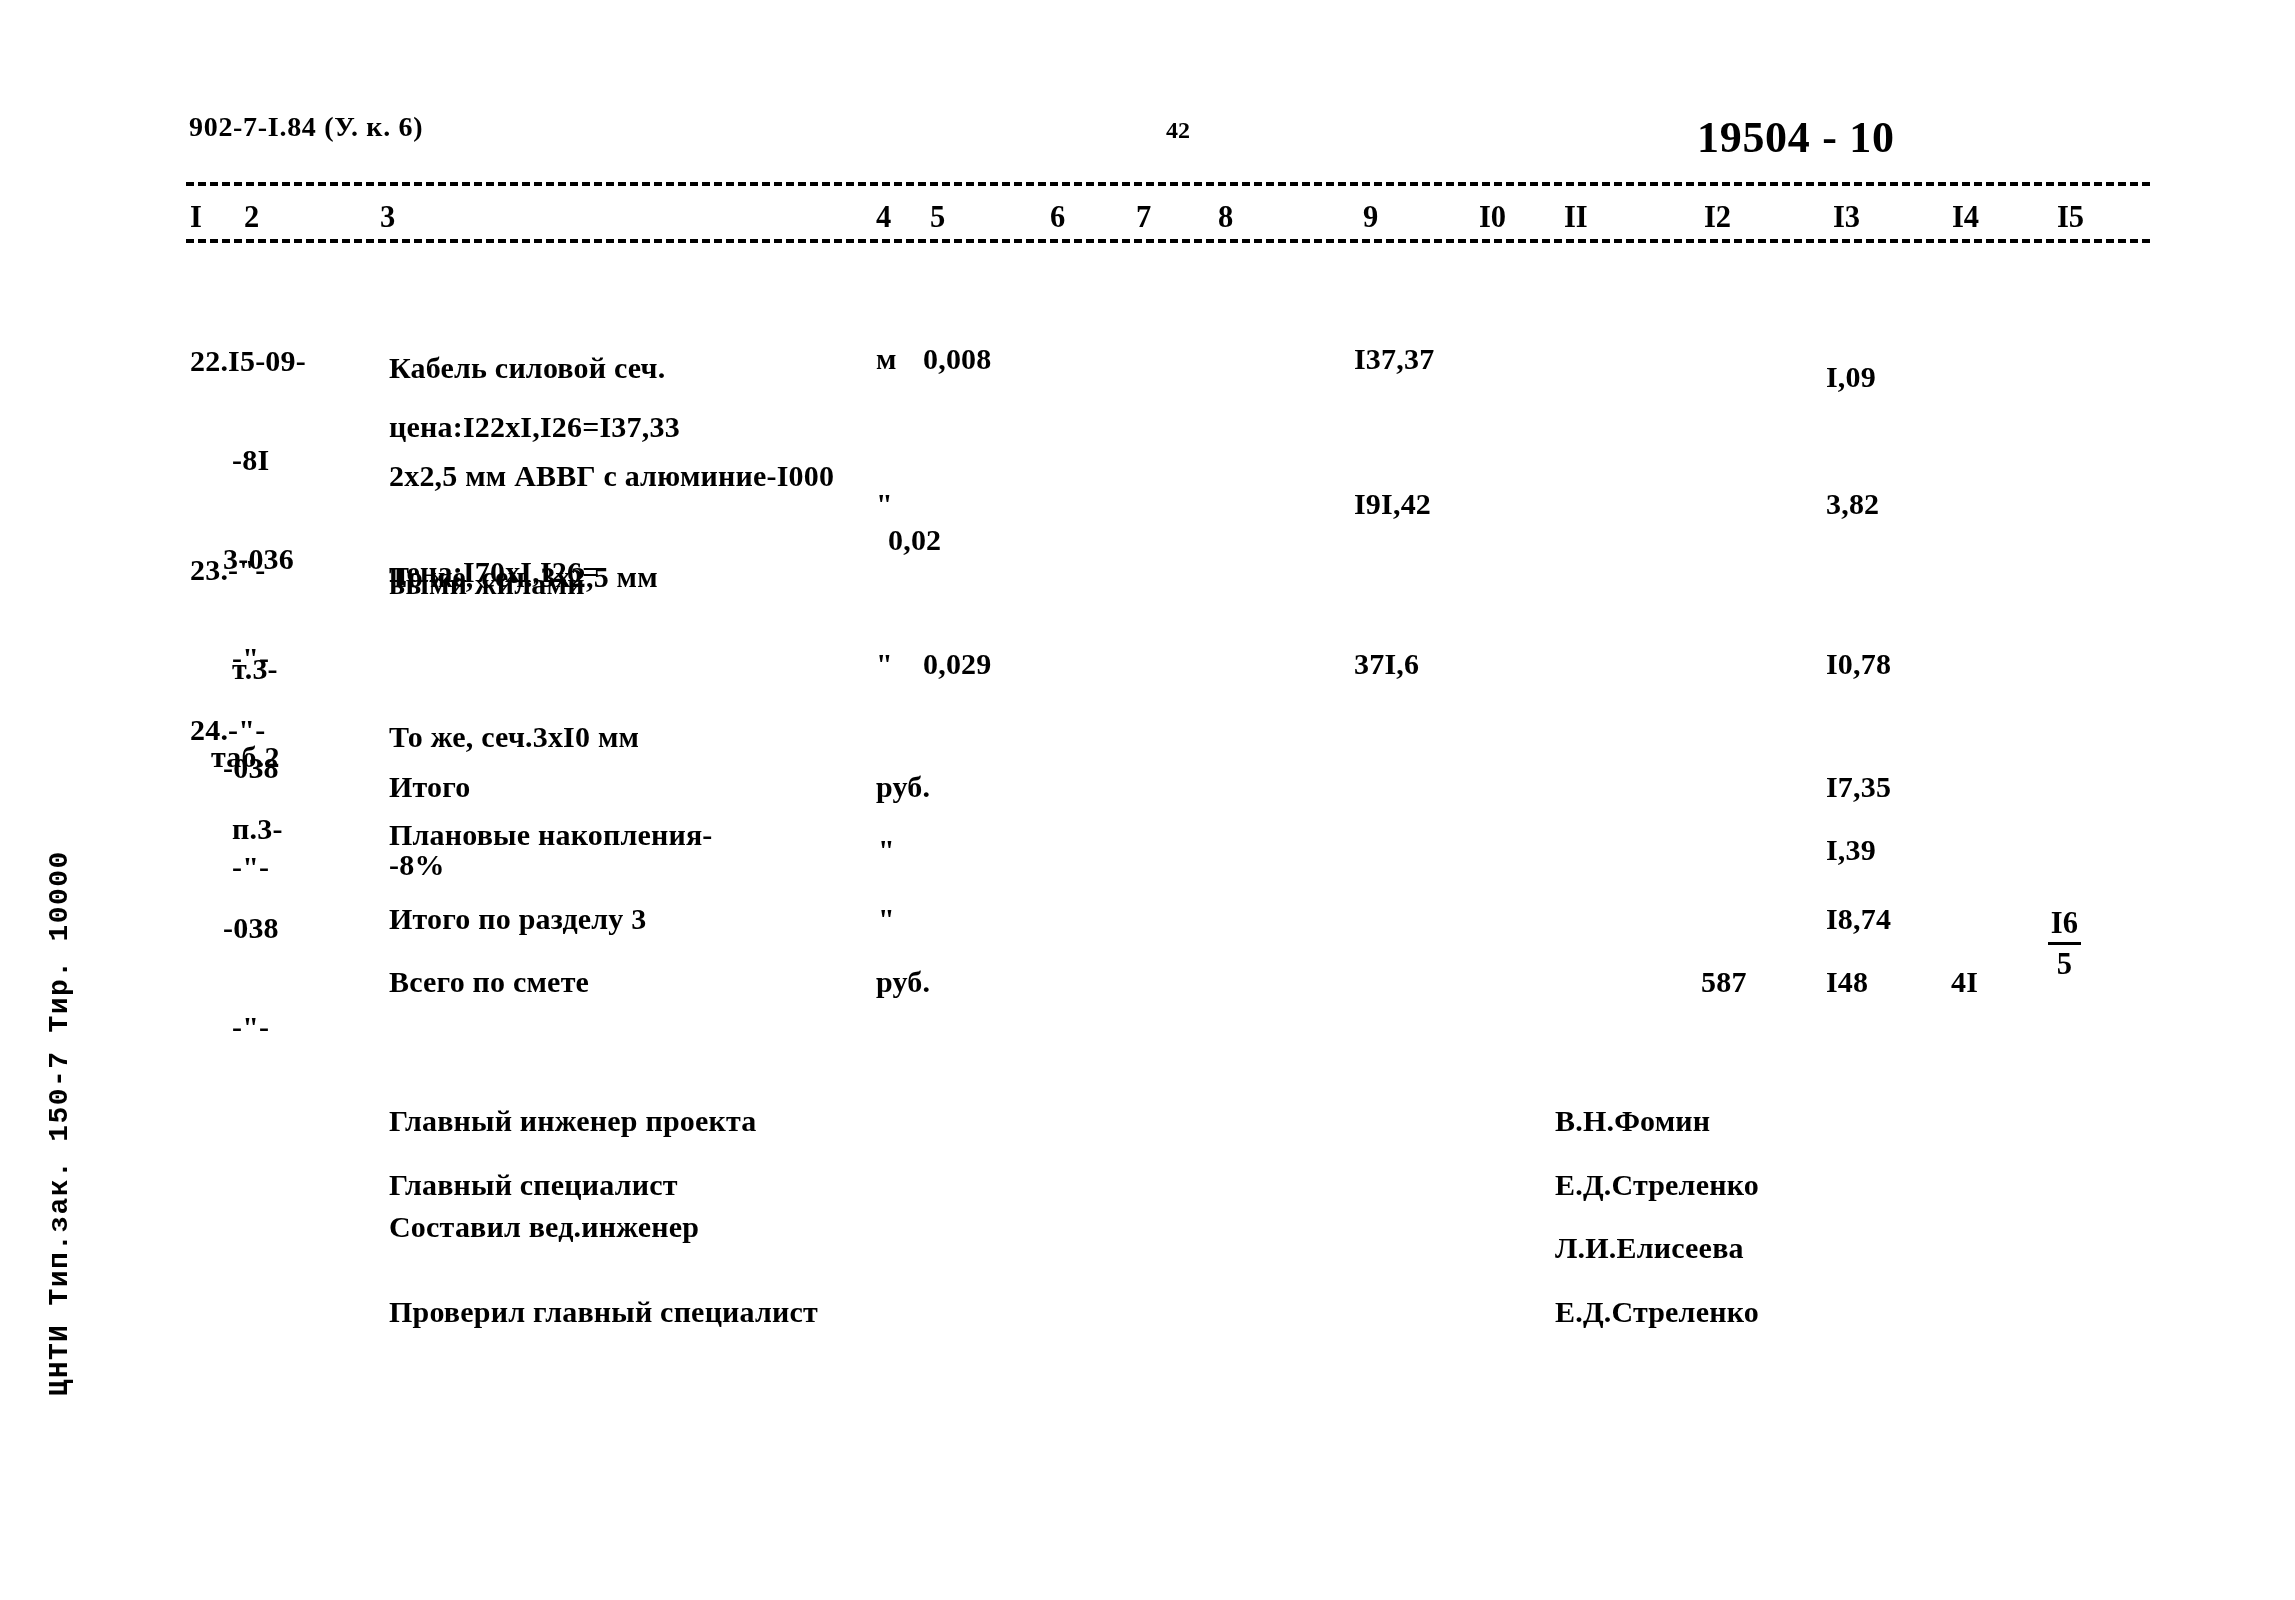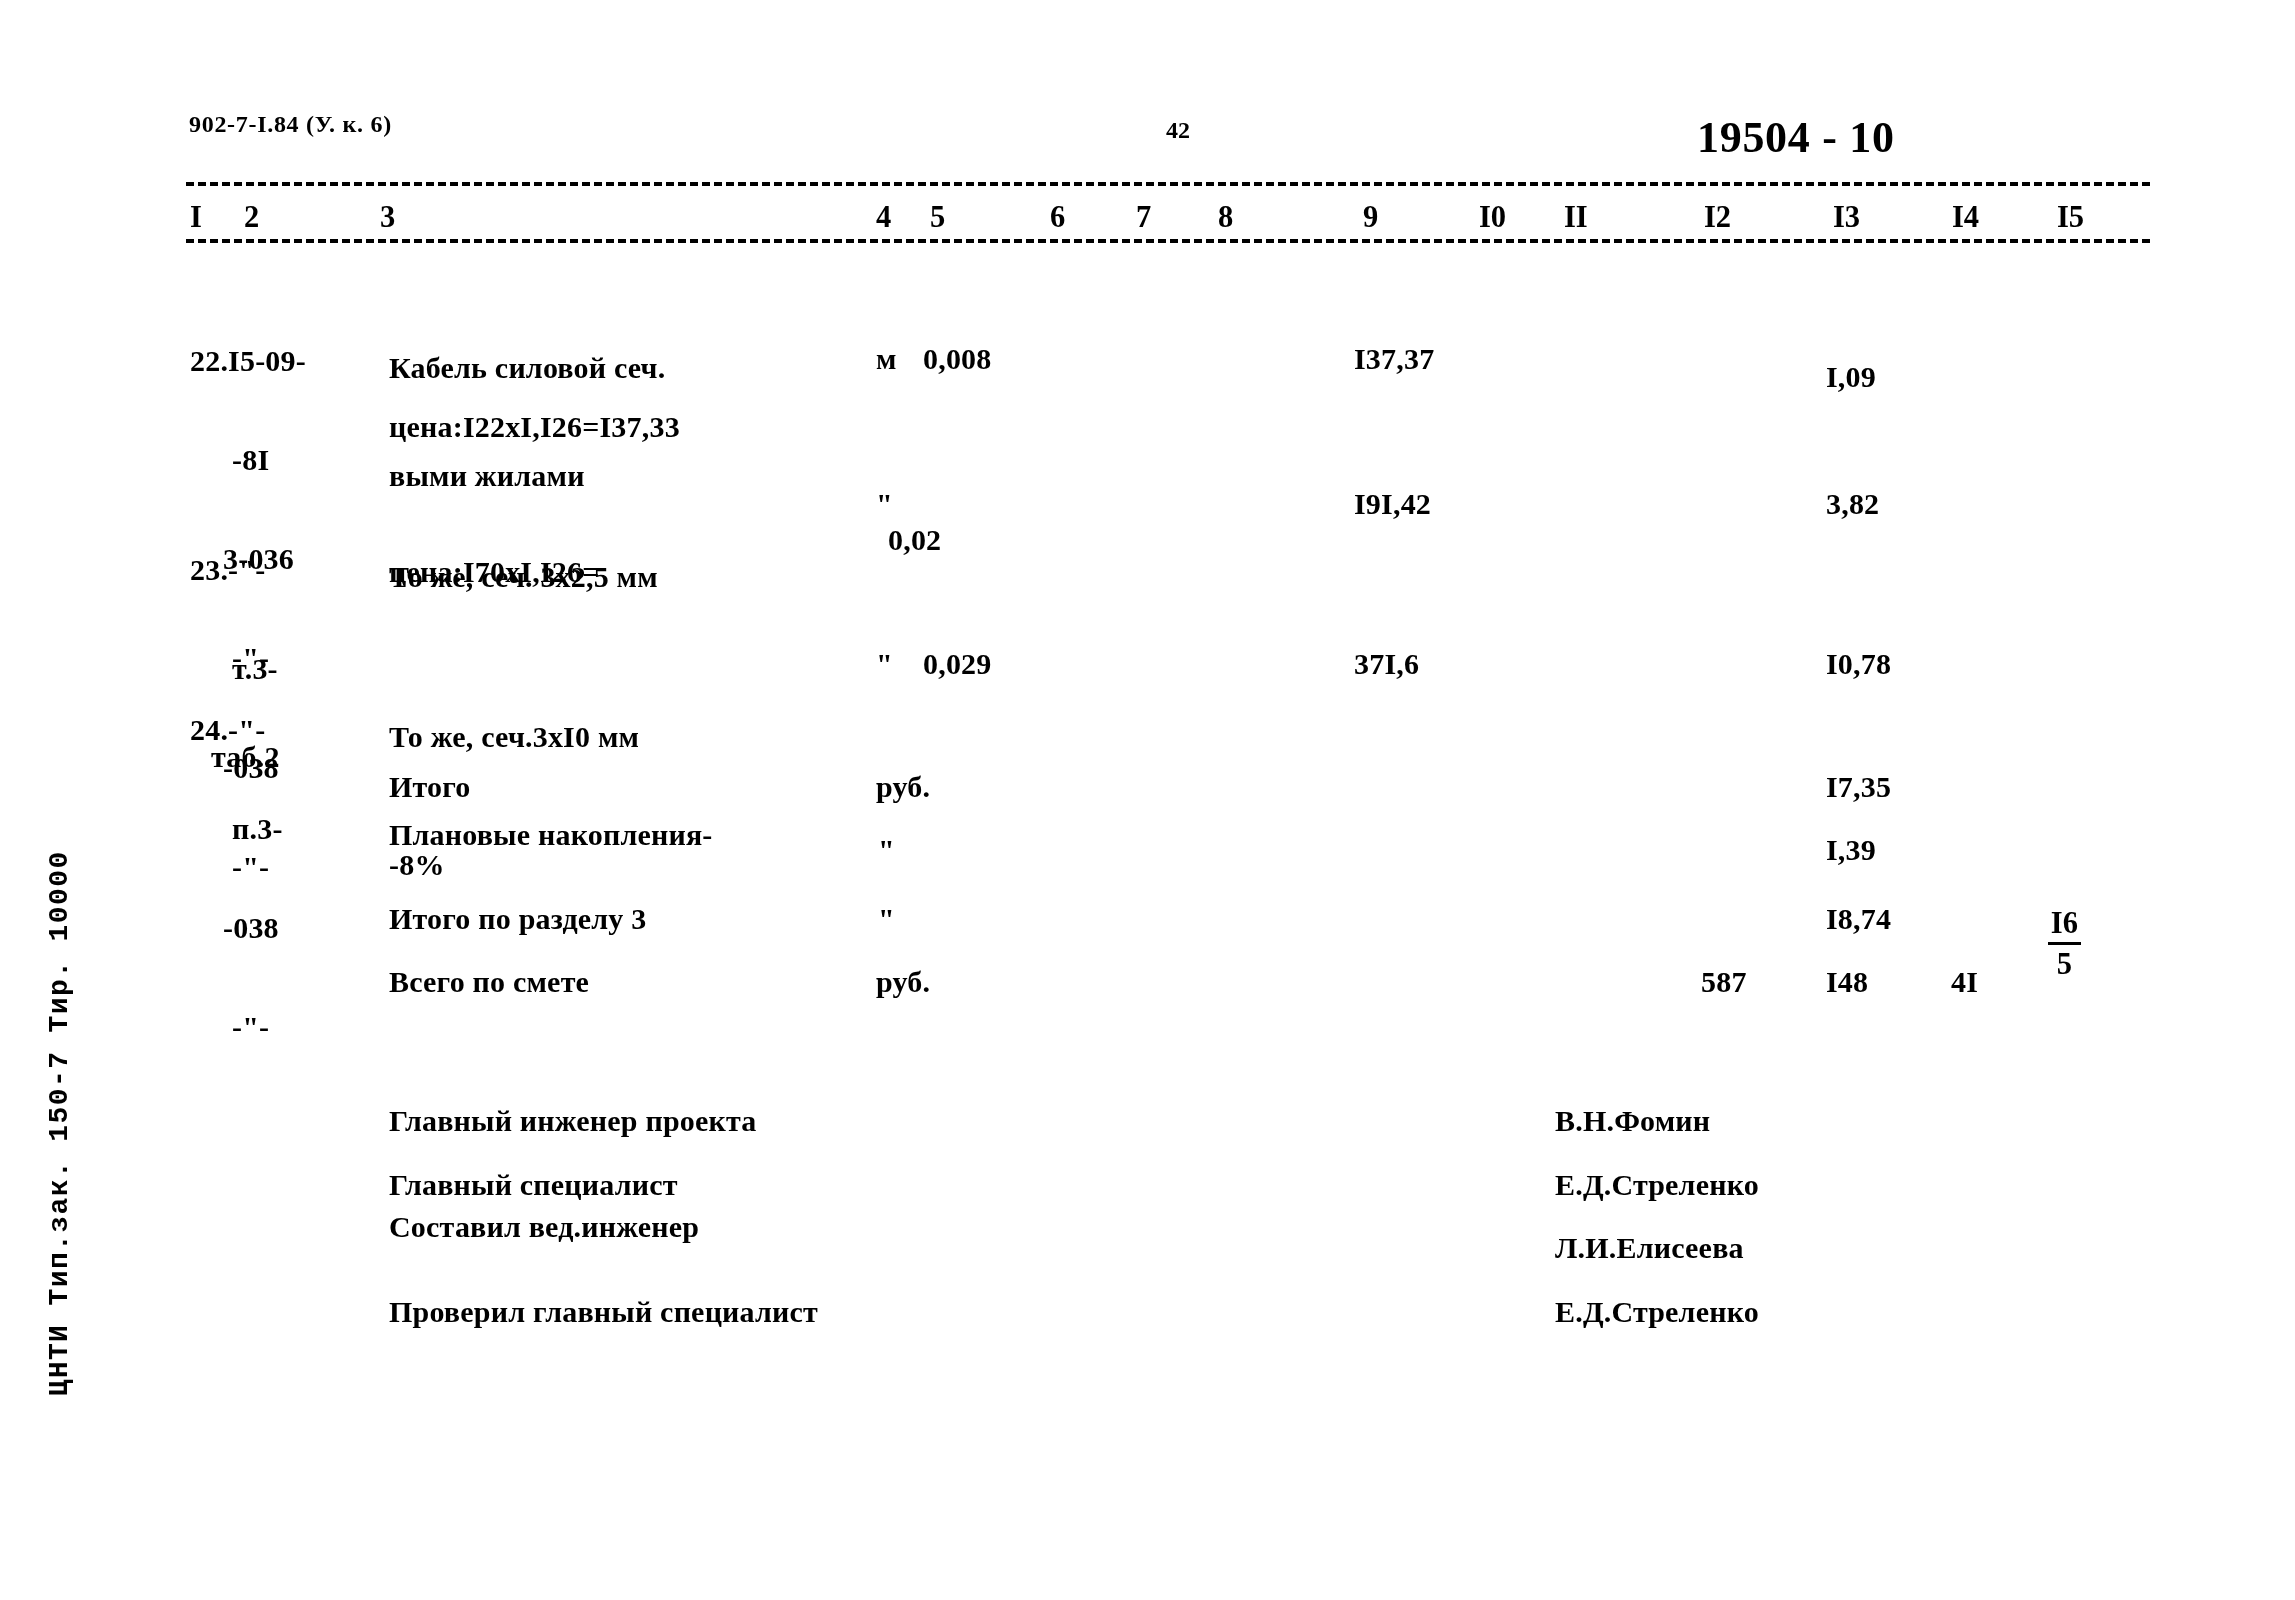--- a/index.html
+++ b/index.html
@@ -14,21 +14,21 @@
     background: #ffffff;
     font-family: "Liberation Serif", "DejaVu Serif", serif;
     color: #000000;
     overflow: hidden;
   }
 
   
   .hdr-left {
     position: absolute;
     left: 189px; top: 111px;
-    font-size: 24px;
+    font-size: 28px;
     font-weight: bold;
     letter-spacing: 0.7px;
     white-space: nowrap;
   }
   .hdr-page {
     position: absolute;
     left: 1166px; top: 117px;
     font-size: 24px;
     font-weight: bold;
     text-align: right;
@@ -139,20 +139,21 @@
 
   <div class="cell code" style="left:190px; top:278px;">
     <div>22.I5-09-</div>
     <div style="padding-left:42px;">-8I</div>
     <div style="padding-left:33px;">3-036</div>
     <div style="padding-left:42px;">-"-</div>
     <div style="padding-left:21px;">таб.2</div>
   </div>
   <div class="cell desc" style="left:389px; top:278px;">
     <div>Кабель силовой сеч.</div>
+    <div>2x2,5 мм АВВГ с алюминие-I000</div>
     <div>выми жилами</div>
   </div>
   <div class="cell" style="left:389px; top:410px;">цена:I22xI,I26=I37,33</div>
   <div class="cell" style="left:876px; top:342px;">м</div>
   <div class="cell num" style="left:923px; top:342px;">0,008</div>
   <div class="cell num" style="left:1354px; top:342px;">I37,37</div>
   <div class="cell num" style="left:1826px; top:360px;">I,09</div>
 
   <div class="cell code" style="left:190px; top:487px;">
     <div>23.-"-</div>

